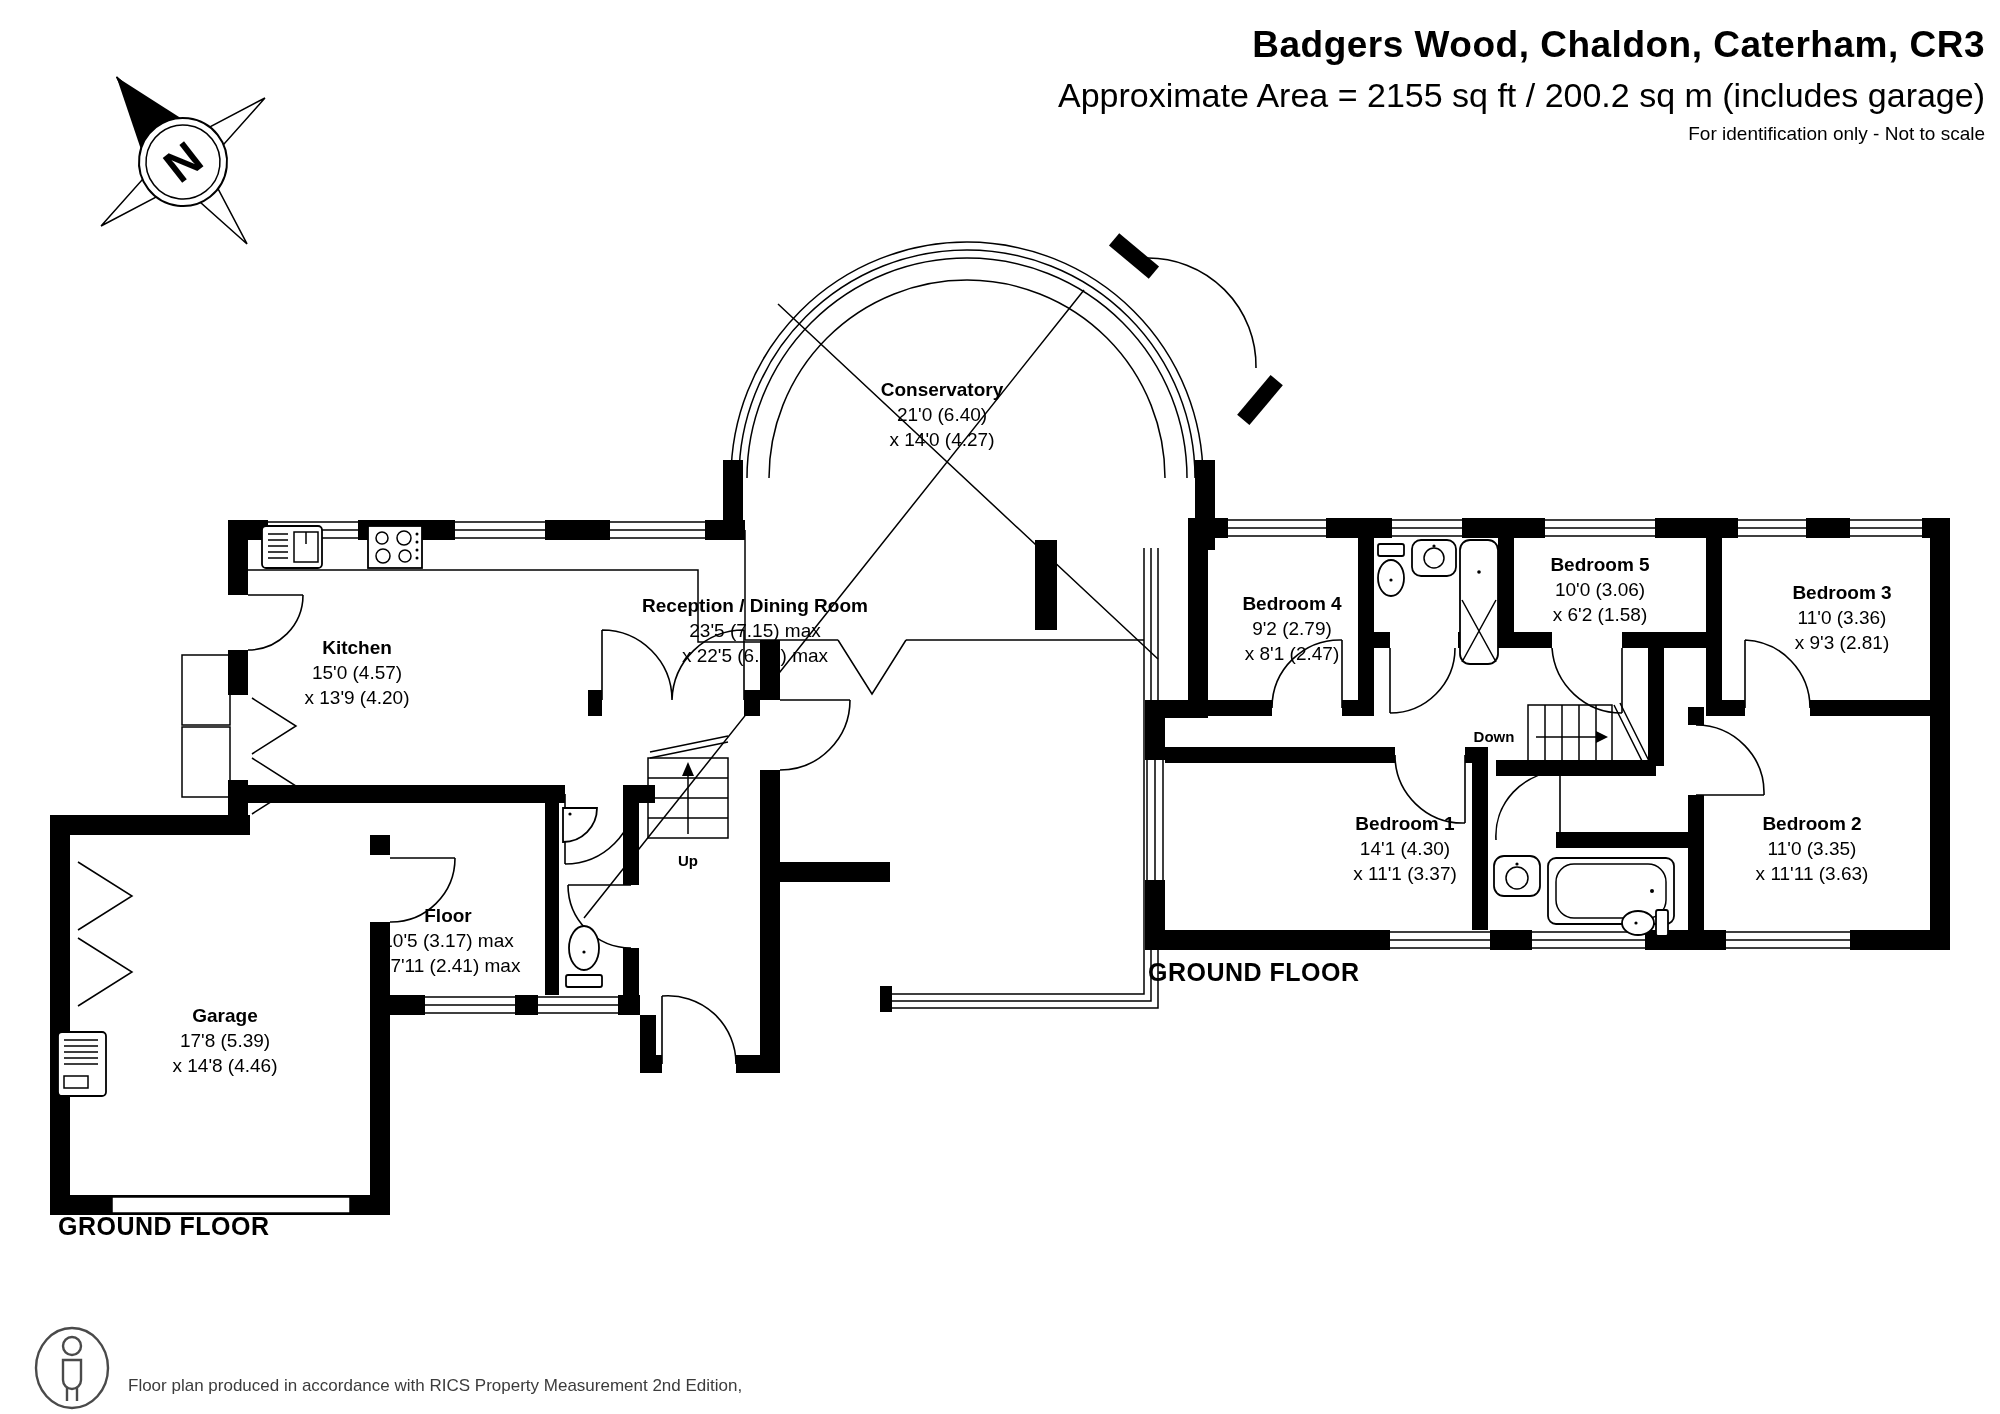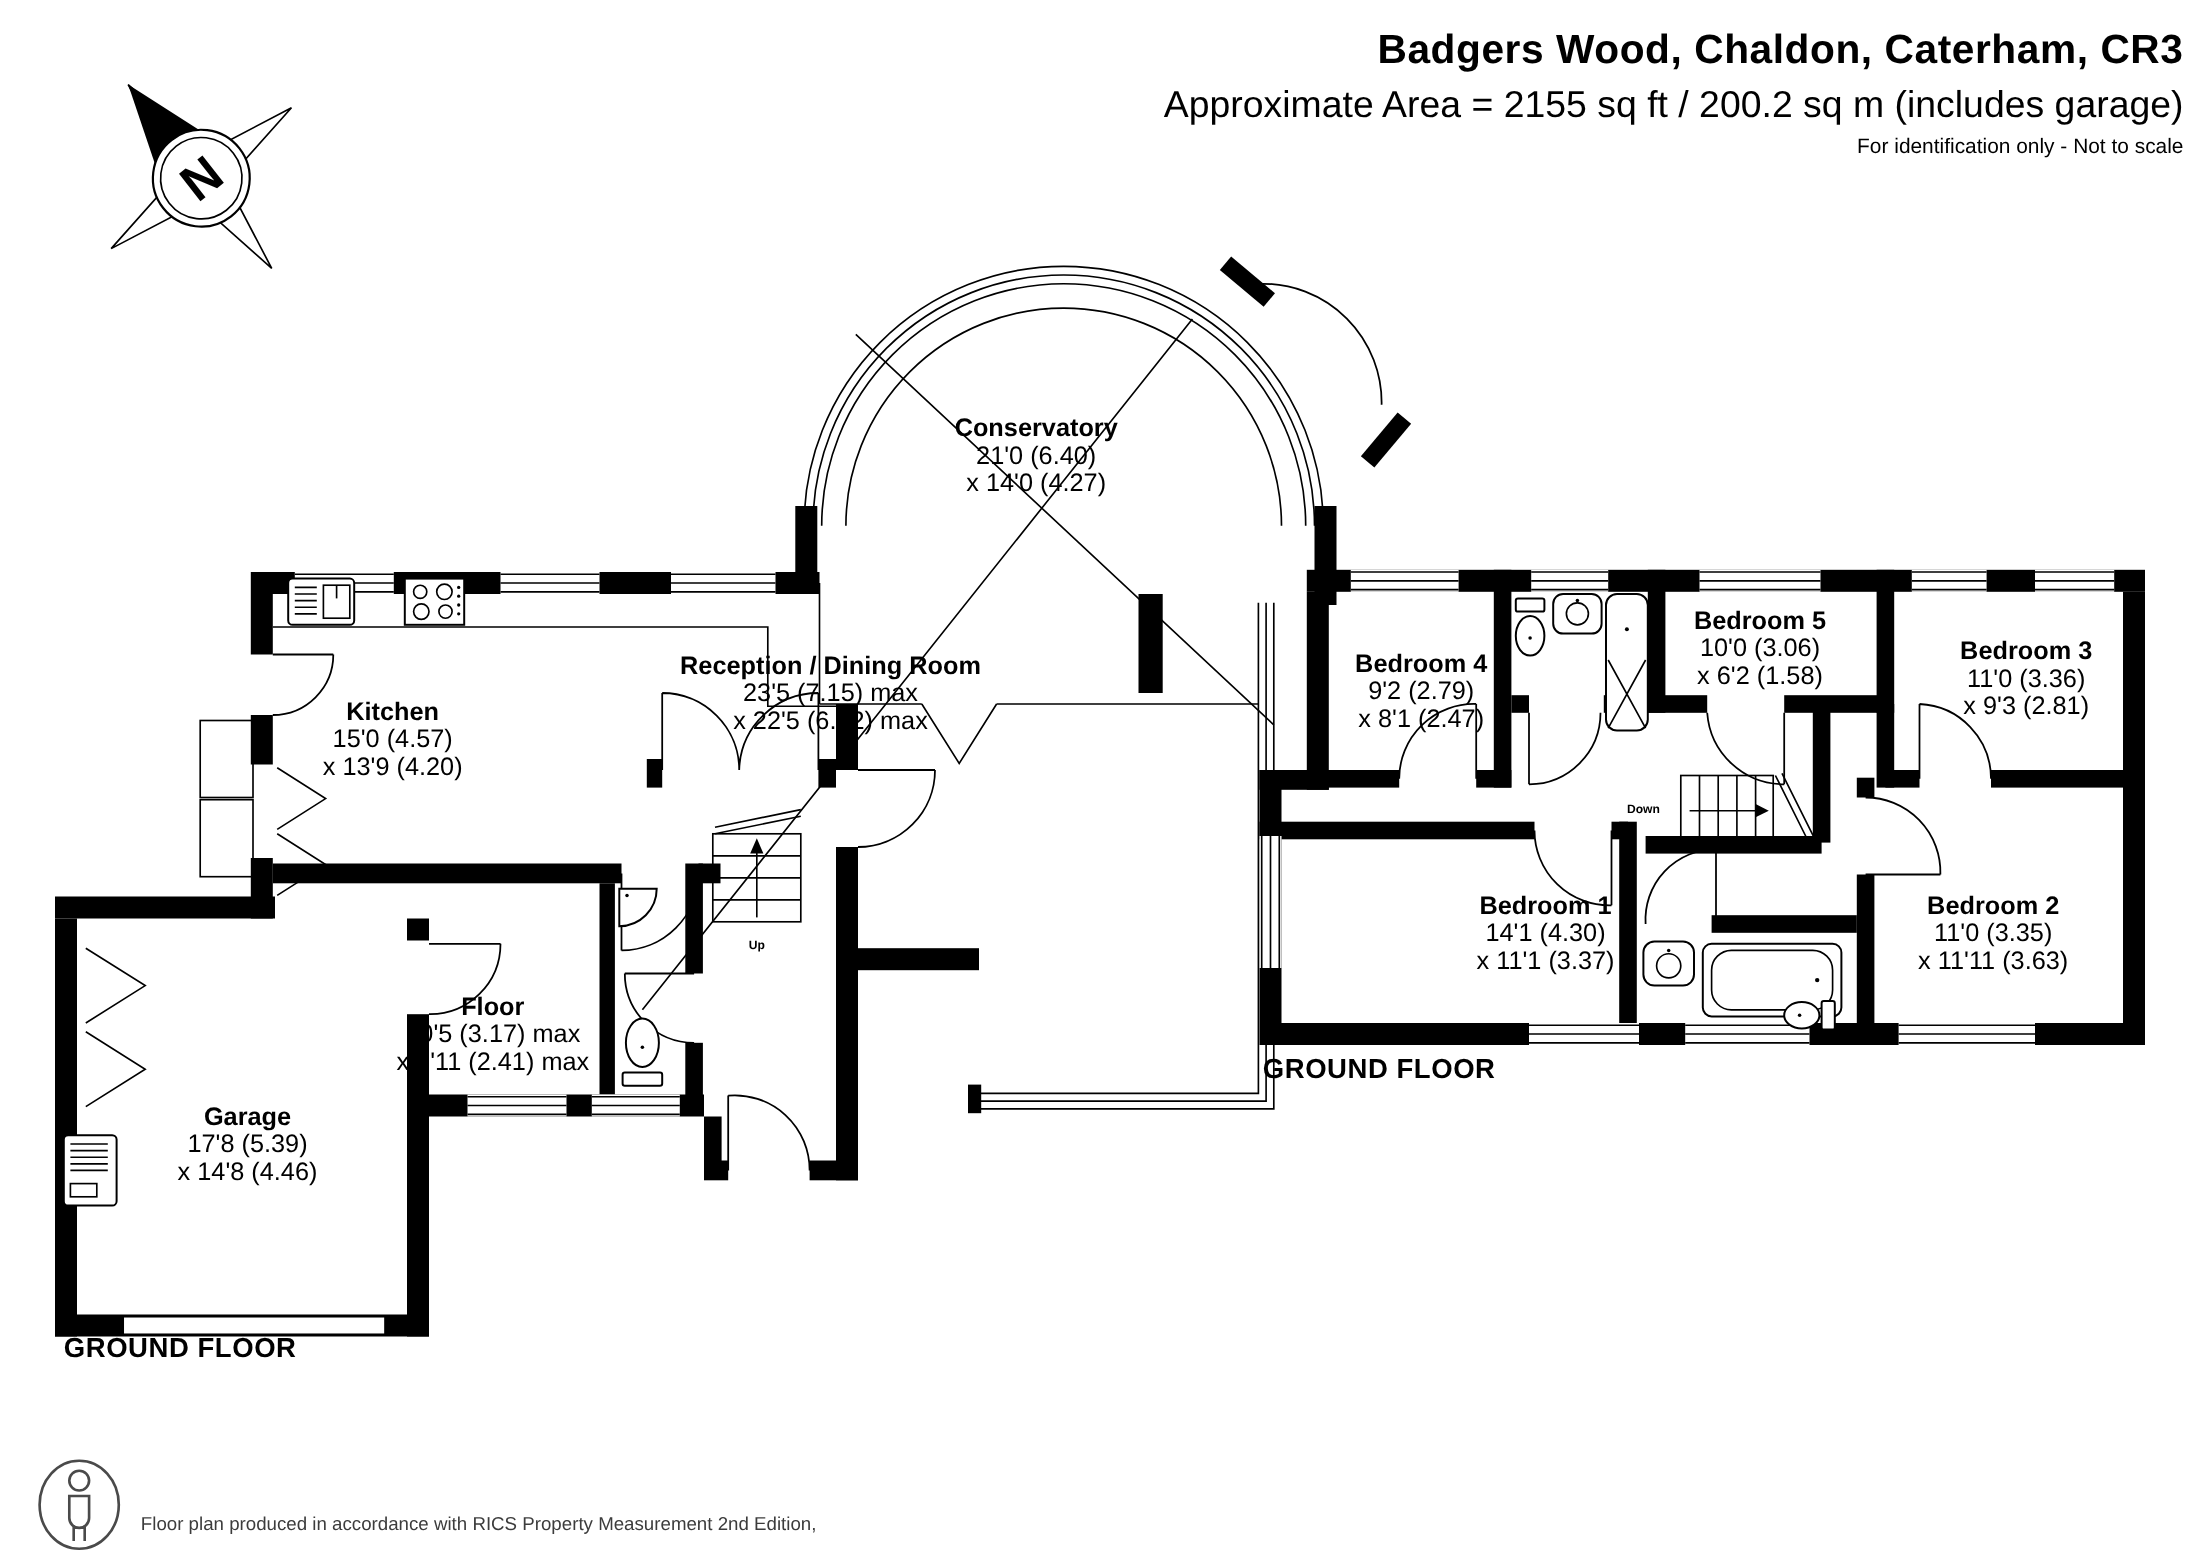--- a/index.html
+++ b/index.html
@@ -9,23 +9,23 @@
   .w{fill:#000;stroke:none;}
   .t1{stroke:#000;stroke-width:1.5;fill:none;}
   .d{stroke:#000;stroke-width:1.6;fill:none;}
   .f{stroke:#000;stroke-width:1.8;fill:#fff;}
   .winr{fill:#fff;stroke:none;}
   .g{stroke:#4a4a4a;stroke-width:2.4;fill:none;}
   .header{position:absolute;top:24px;right:15px;text-align:right;}
   .title{font-size:37px;font-weight:bold;letter-spacing:0.5px;}
   .area{font-size:34px;margin-top:10px;}
   .note{font-size:19px;margin-top:8px;}
-  .rl{position:absolute;transform:translate(-50%,-50%);text-align:center;font-size:23px;line-height:25px;white-space:nowrap;}
+  .rl{position:absolute;transform:translate(-50%,-50%);text-align:center;font-size:19px;line-height:25px;white-space:nowrap;}
   .rl .nm{font-weight:bold;}
-  .sl{position:absolute;transform:translate(-50%,-50%);font-size:11px;font-weight:bold;white-space:nowrap;}
+  .sl{position:absolute;transform:translate(-50%,-50%);font-size:15px;font-weight:bold;white-space:nowrap;}
   .floor-title{position:absolute;font-size:25px;font-weight:bold;letter-spacing:0.5px;}
   .footer{position:absolute;left:128px;top:1328px;font-size:17px;line-height:23px;color:#3c3c3c;white-space:pre-wrap;}
 </style>
 </head>
 <body>
 
 <div id="canvas">
 
 <svg class="plan" width="2000" height="1414" viewBox="0 0 2000 1414">
 

